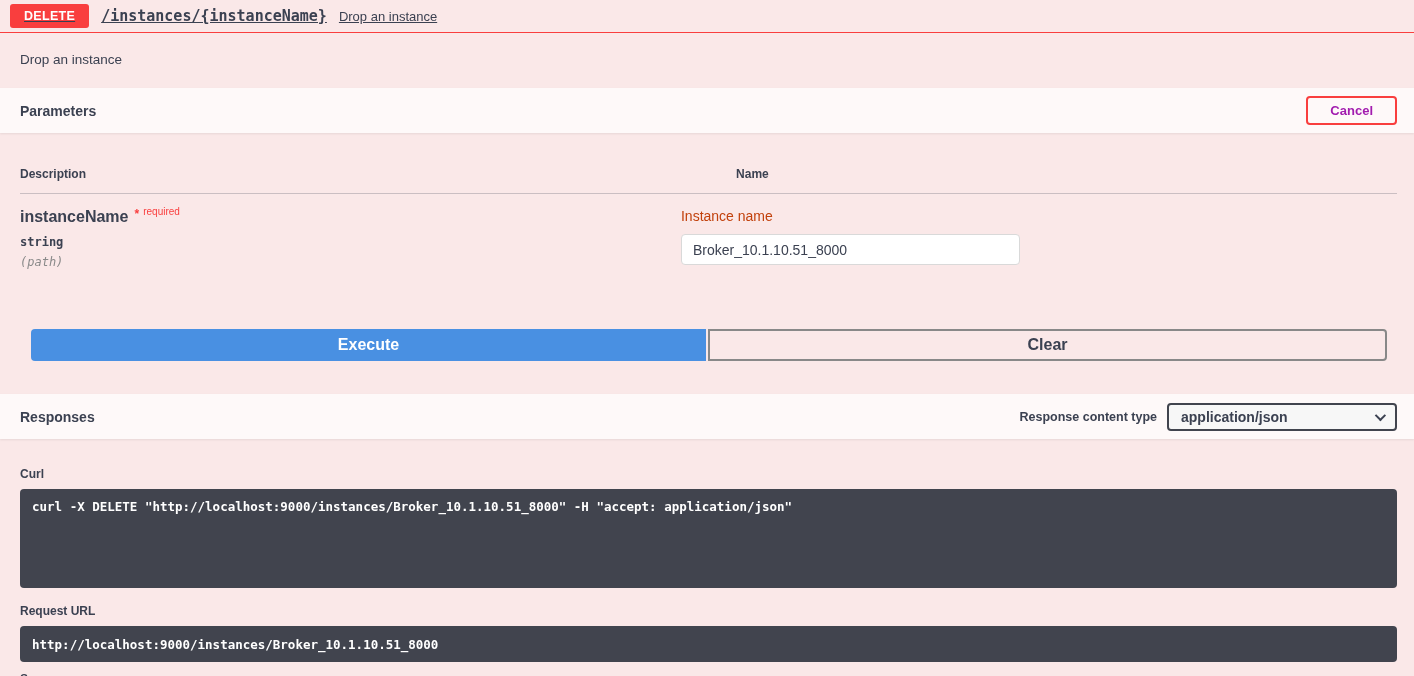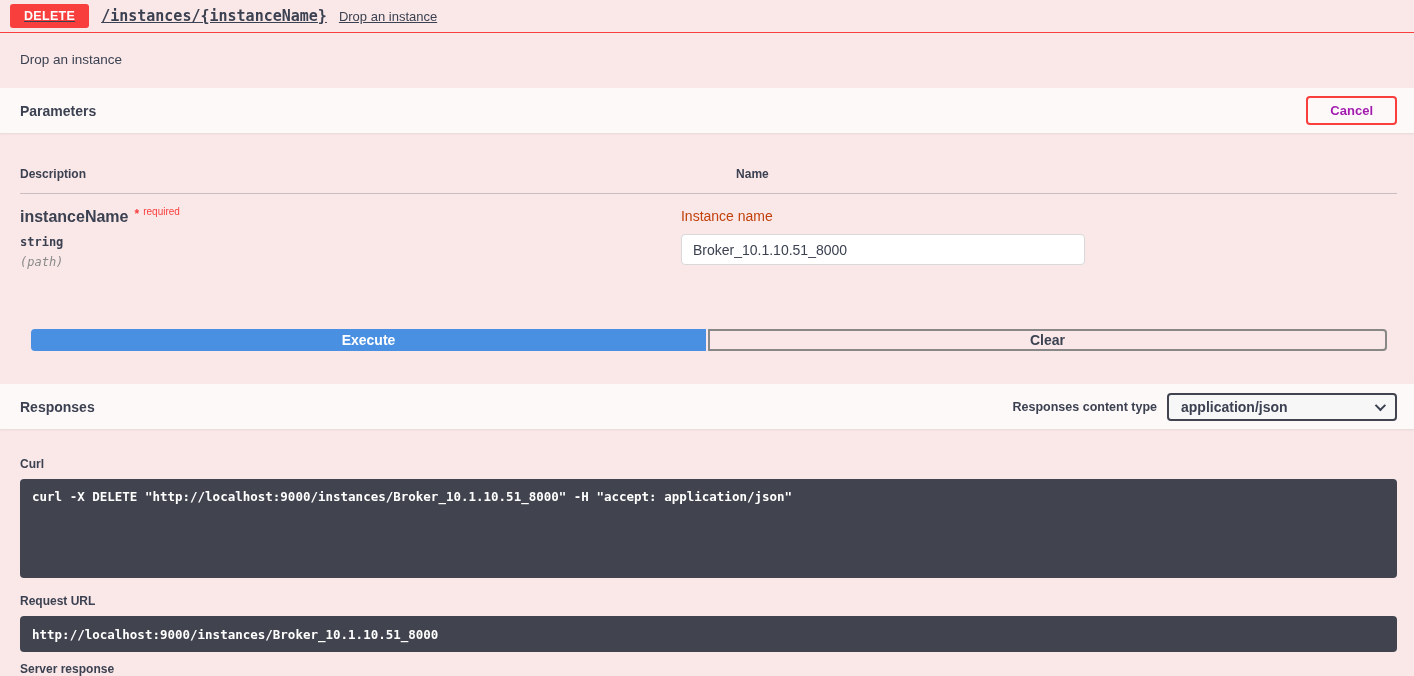--- a/index.html
+++ b/index.html
@@ -75,38 +75,38 @@
   .param-name-line { display: flex; align-items: flex-start; }
   .param-name { font-size: 16px; font-weight: bold; color: #3b4151; }
   .required-star { color: #f93e3e; font-size: 12px; font-weight: bold; margin-left: 6px; position: relative; top: -1px; }
   .required-word { color: #f93e3e; font-size: 10px; margin-left: 4px; position: relative; top: -2px; }
   .param-type { font-family: "DejaVu Sans Mono", monospace; font-weight: bold; font-size: 12px; margin-top: 9px; color: #3b4151; }
   .param-in { font-family: "DejaVu Sans Mono", monospace; font-style: italic; font-size: 12px; margin-top: 6px; color: #8a8a8a; }
   .param-desc-label { font-size: 14px; color: #c2410c; }
   .param-input {
     display: block;
     margin-top: 10px;
-    width: 404px;
+    width: 339px;
     height: 31px;
     border: 1px solid #d9d9d9;
     border-radius: 4px;
     padding: 0 11px;
     font-size: 14px;
     font-family: "Liberation Sans", sans-serif;
     color: #3b4151;
     background: #fff;
     outline: none;
   }
 
   
   .execute-wrapper { display: flex; padding: 60px 27px 0 31px; }
   .execute-btn, .clear-btn {
     flex: 1;
-    height: 22px;
-    font-size: 14px;
+    height: 32px;
+    font-size: 16px;
     font-weight: bold;
     font-family: "Liberation Sans", sans-serif;
     cursor: pointer;
   }
   .execute-btn {
     background: #4990e2;
     color: #fff;
     border: none;
     border-radius: 4px 0 0 4px;
   }
@@ -205,21 +205,21 @@
   </div>
 
   <div class="execute-wrapper">
     <button class="execute-btn">Execute</button>
     <button class="clear-btn">Clear</button>
   </div>
 
   <div class="section-header responses-header">
     <span class="section-title">Responses</span>
     <div class="content-type-wrap">
-      <span class="content-type-label">Responses content type</span>
+      <span class="content-type-label">Response content type</span>
       <div class="content-type-select">
         <span>application/json</span>
         <span class="chevron-down"></span>
       </div>
     </div>
   </div>
 
   <div class="responses-body">
     <div class="block-label curl-label">Curl</div>
     <div class="dark-block curl-block">curl -X DELETE "http://localhost:9000/instances/Broker_10.1.10.51_8000" -H "accept: application/json"</div>

